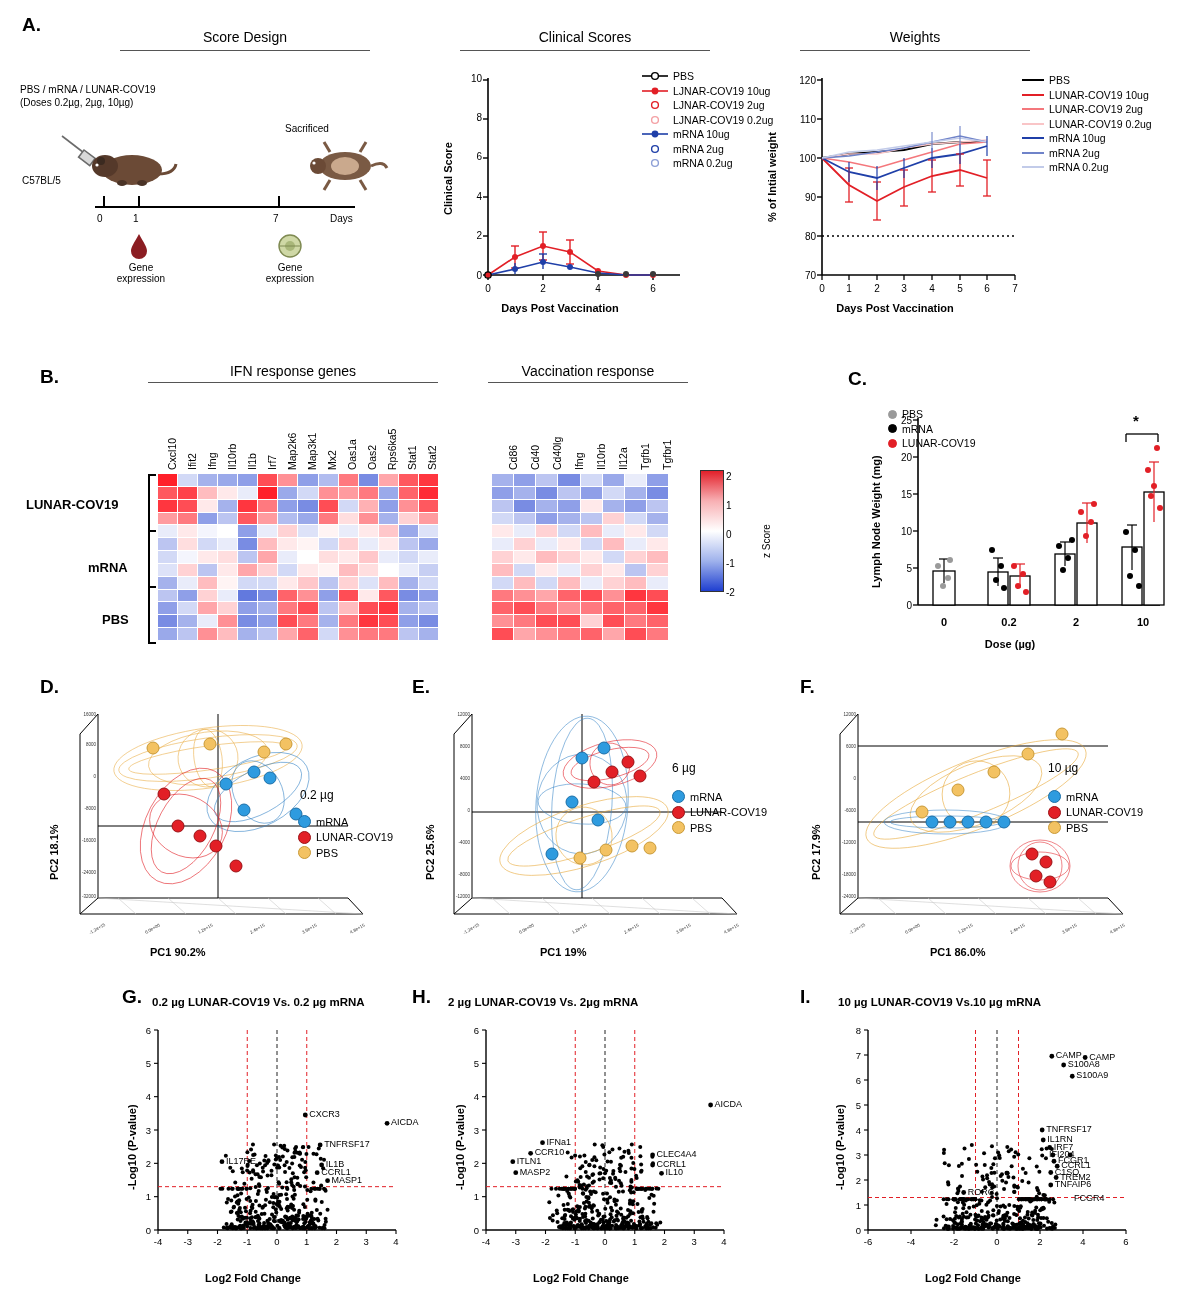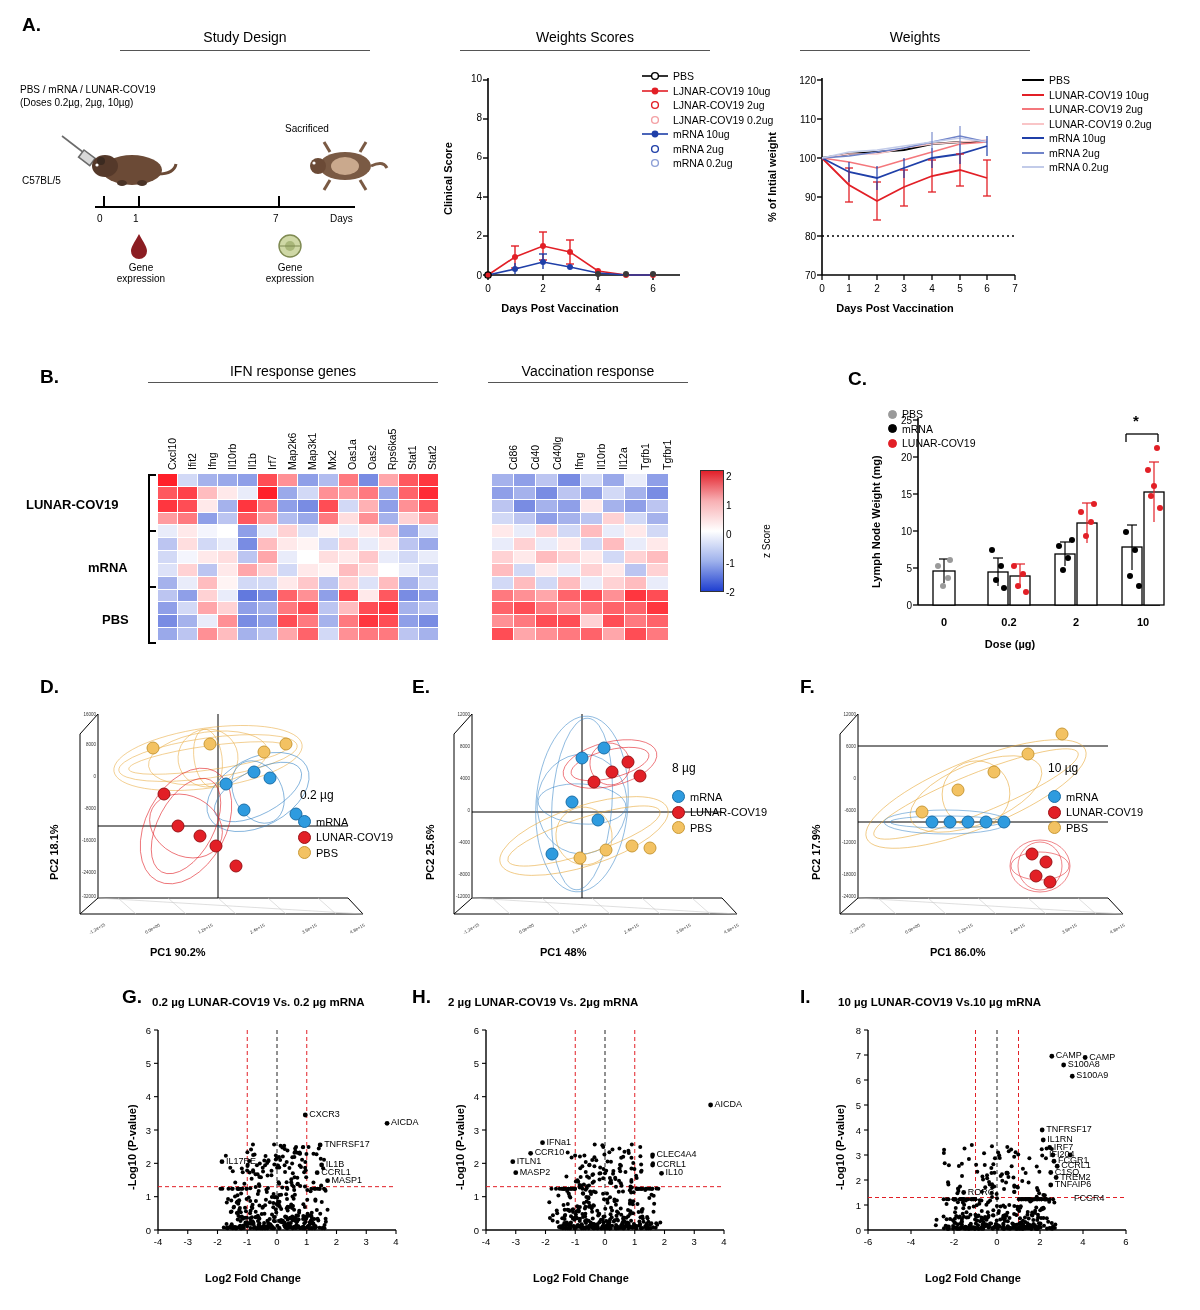--- a/index.html
+++ b/index.html
@@ -21,21 +21,21 @@
   .hdrline{position:absolute;background:#555;height:1px;}
 </style>
 </head>
 <body>
 
 <div class="fig" style="left:22px;top:14px;">
   <span class="panel-letter">A.</span>
 </div>
 
 <div class="fig" style="left:120px;top:28px;width:250px;text-align:center;">
-  <span class="ttl">Study Design</span>
+  <span class="ttl">Score Design</span>
 </div>
 <div class="hdrline" style="left:120px;top:50px;width:250px;"></div>
 
 <div class="fig" style="left:20px;top:84px;width:210px;">
   <div class="small" style="font-weight:normal;">PBS / mRNA / LUNAR-COV19</div>
   <div class="small" style="margin-top:2px;">(Doses 0.2µg, 2µg, 10µg)</div>
 </div>
 
 <div class="fig" style="left:22px;top:170px;">
   <span class="small">C57BL/5</span>
@@ -97,21 +97,21 @@
 <div class="fig" style="left:108px;top:262px;width:66px;text-align:center;">
   <div class="small">Gene</div>
   <div class="small">expression</div>
 </div>
 <div class="fig" style="left:257px;top:262px;width:66px;text-align:center;">
   <div class="small">Gene</div>
   <div class="small">expression</div>
 </div>
 
 <div class="fig" style="left:460px;top:28px;width:250px;text-align:center;">
-  <span class="ttl">Weights Scores</span>
+  <span class="ttl">Clinical Scores</span>
 </div>
 <div class="hdrline" style="left:460px;top:50px;width:250px;"></div>
 
 <div class="fig" style="left:430px;top:60px;">
   <svg width="300" height="250" viewBox="0 0 300 250">
 
     <line x1="58" y1="215" x2="250" y2="215" stroke="#000" stroke-width="1.6"></line>
     <line x1="58" y1="215" x2="58" y2="18" stroke="#000" stroke-width="1.6"></line>
 
     <g font-size="10" font-family="Liberation Sans" text-anchor="end">
@@ -1052,24 +1052,24 @@
       <text x="200" y="244" transform="rotate(-30 200 244)">2.4e+15</text>
       <text x="252" y="244" transform="rotate(-30 252 244)">3.6e+15</text>
       <text x="300" y="244" transform="rotate(-30 300 244)">4.8e+15</text>
     </g>
   </svg>
 </div>
 <div class="fig rot" style="left:420px;top:880px;transform:rotate(-90deg);">
   <span class="axis-label">PC2  25.6%</span>
 </div>
 <div class="fig" style="left:540px;top:942px;">
-  <span class="axis-label">PC1  48%</span>
+  <span class="axis-label">PC1  19%</span>
 </div>
 <div class="fig" style="left:672px;top:758px;">
-  <span style="font-size:12px;">8 µg</span>
+  <span style="font-size:12px;">6 µg</span>
 </div>
 <div class="fig" style="left:672px;top:790px;">
   <div class="legend-row">
       <span class="lg-dot" style="width:11px;height:11px;background:#2e9bdf;border-color:#1b6fa8;"></span>
       <span style="font-size:11px;">mRNA</span>
     </div>
   <div class="legend-row">
       <span class="lg-dot" style="width:11px;height:11px;background:#e21f26;border-color:#9c1216;"></span>
       <span style="font-size:11px;">LUNAR-COV19</span>
     </div>

